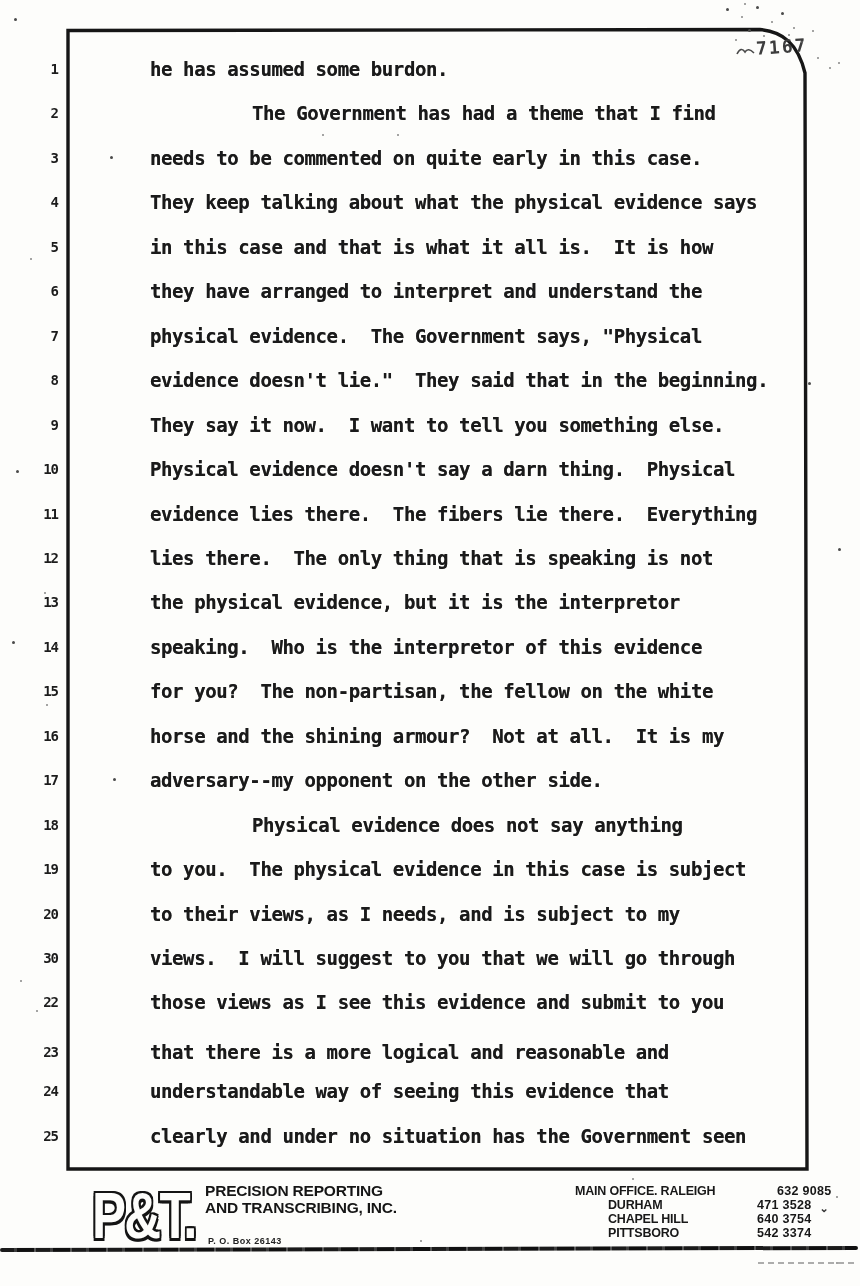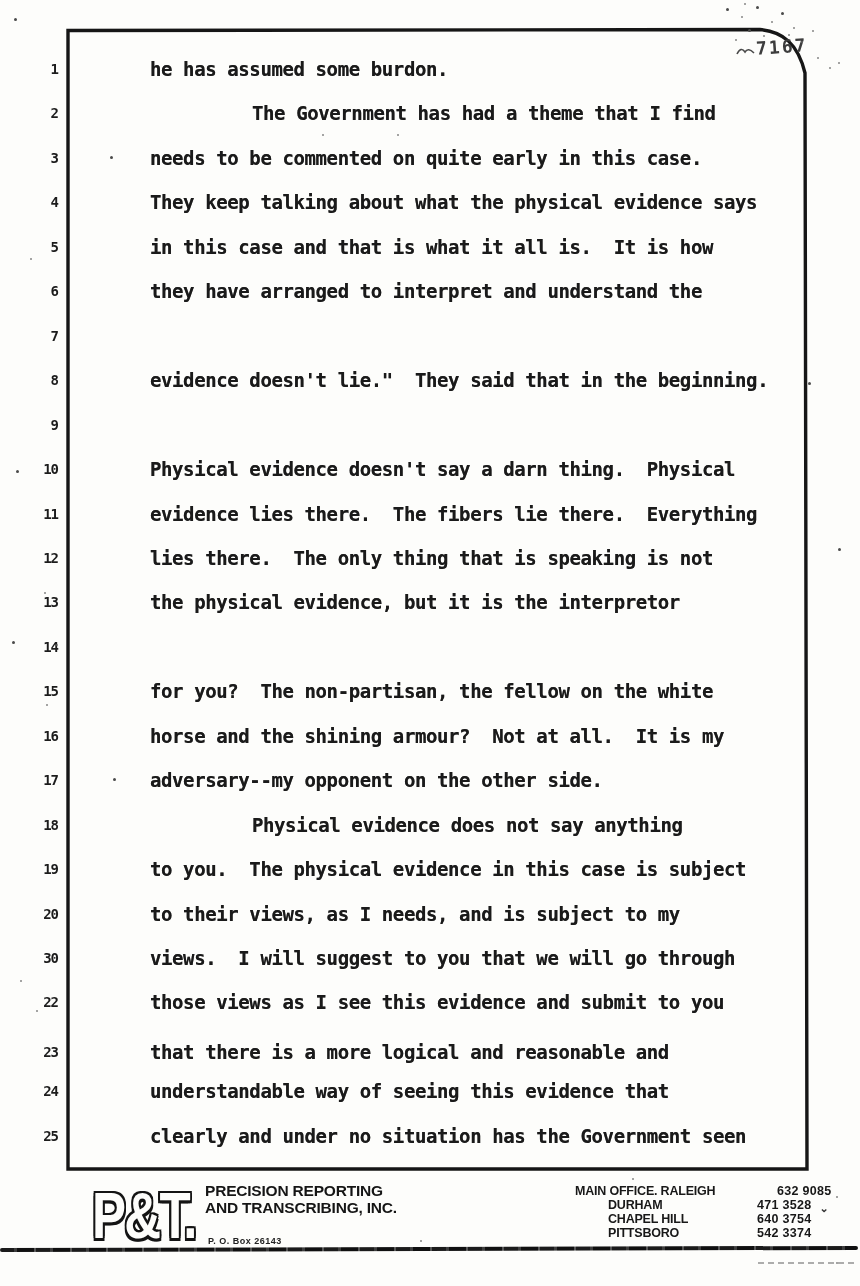--- a/index.html
+++ b/index.html
@@ -122,46 +122,49 @@
       <div class="line-row" style="top: 235.8px;">
         <span class="line-num">5</span>
         <span class="line-text normal">in this case and that is what it all is.  It is how</span>
       </div>
       <div class="line-row" style="top: 280.25px;">
         <span class="line-num">6</span>
         <span class="line-text normal">they have arranged to interpret and understand the</span>
       </div>
       <div class="line-row" style="top: 324.7px;">
         <span class="line-num">7</span>
+        <span class="line-text normal">physical evidence.  The Government says, "Physical</span>
       </div>
       <div class="line-row" style="top: 369.15px;">
         <span class="line-num">8</span>
         <span class="line-text normal">evidence doesn't lie."  They said that in the beginning.</span>
       </div>
       <div class="line-row" style="top: 413.6px;">
         <span class="line-num">9</span>
+        <span class="line-text normal">They say it now.  I want to tell you something else.</span>
       </div>
       <div class="line-row" style="top: 458.05px;">
         <span class="line-num">10</span>
         <span class="line-text normal">Physical evidence doesn't say a darn thing.  Physical</span>
       </div>
       <div class="line-row" style="top: 502.5px;">
         <span class="line-num">11</span>
         <span class="line-text normal">evidence lies there.  The fibers lie there.  Everything</span>
       </div>
       <div class="line-row" style="top: 546.95px;">
         <span class="line-num">12</span>
         <span class="line-text normal">lies there.  The only thing that is speaking is not</span>
       </div>
       <div class="line-row" style="top: 591.4px;">
         <span class="line-num">13</span>
         <span class="line-text normal">the physical evidence, but it is the interpretor</span>
       </div>
       <div class="line-row" style="top: 635.85px;">
         <span class="line-num">14</span>
+        <span class="line-text normal">speaking.  Who is the interpretor of this evidence</span>
       </div>
       <div class="line-row" style="top: 680.3px;">
         <span class="line-num">15</span>
         <span class="line-text normal">for you?  The non-partisan, the fellow on the white</span>
       </div>
       <div class="line-row" style="top: 724.75px;">
         <span class="line-num">16</span>
         <span class="line-text normal">horse and the shining armour?  Not at all.  It is my</span>
       </div>
       <div class="line-row" style="top: 769.2px;">

